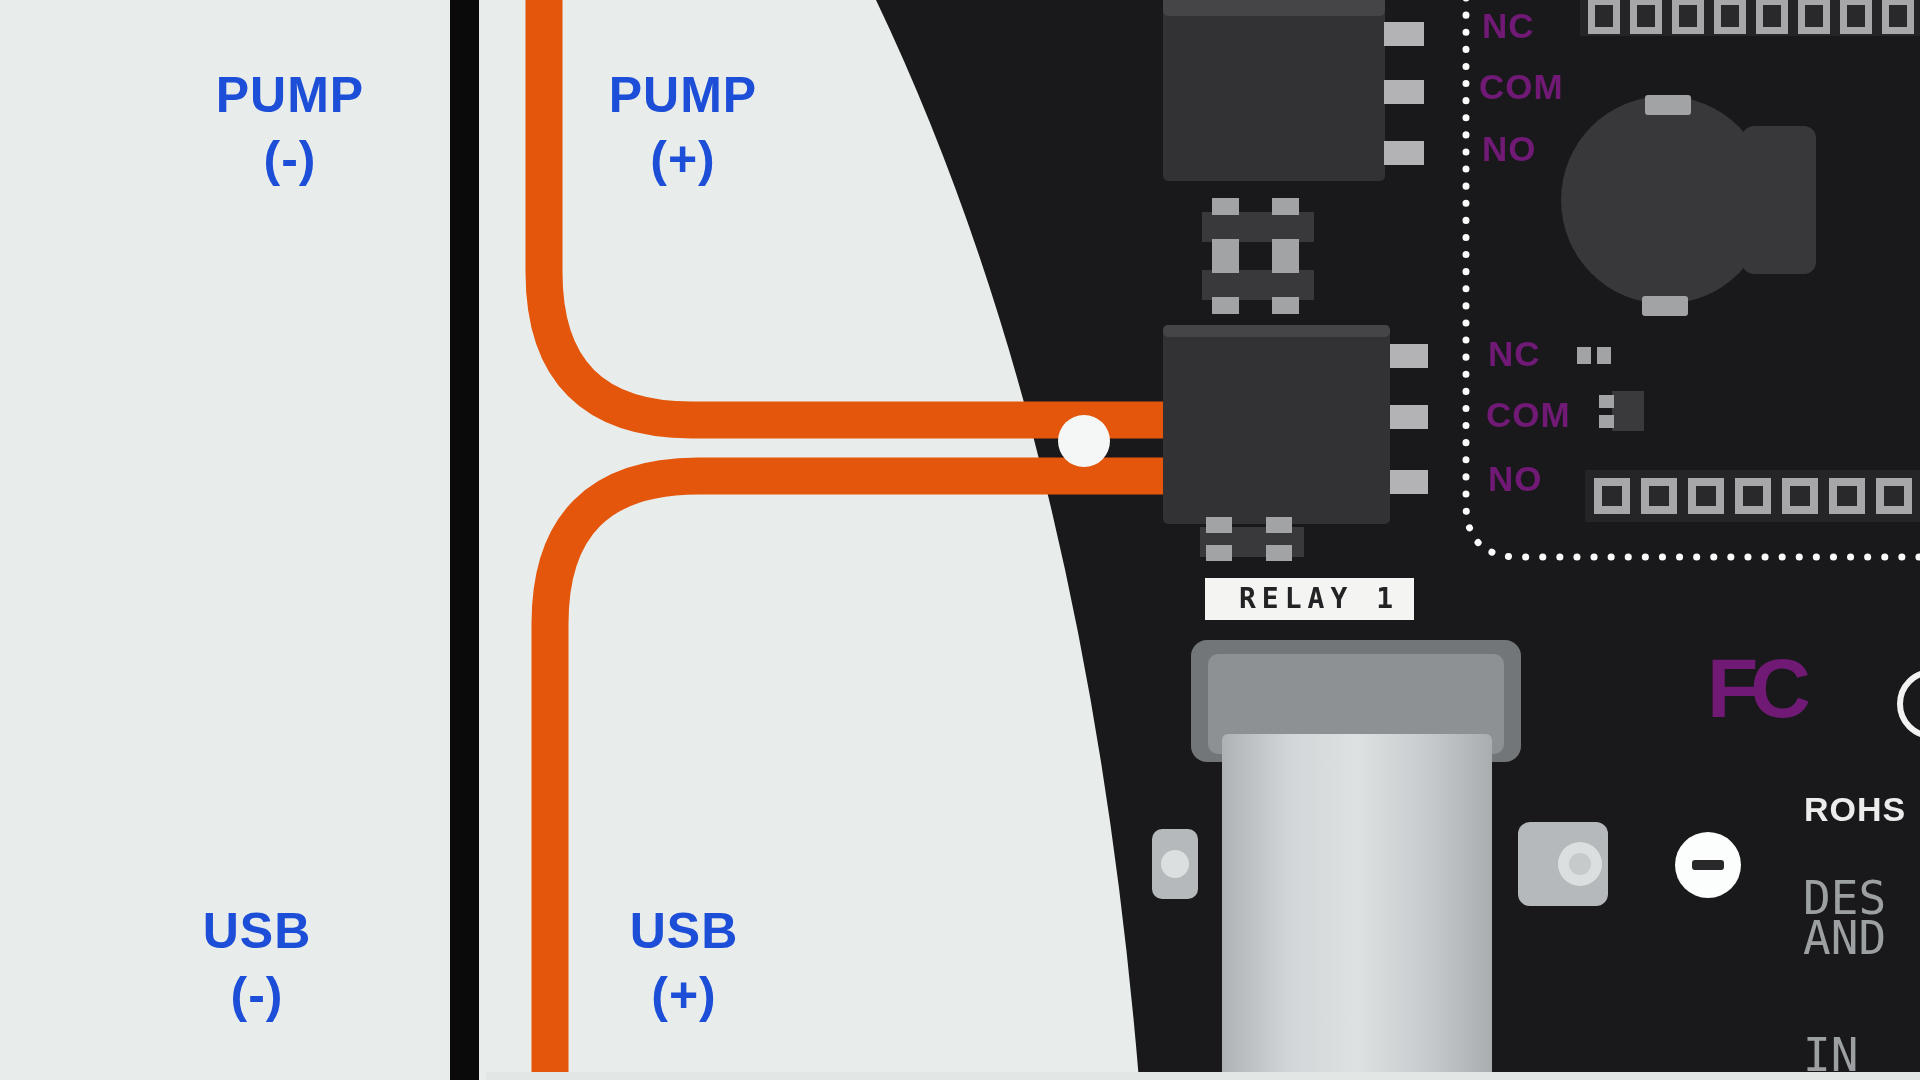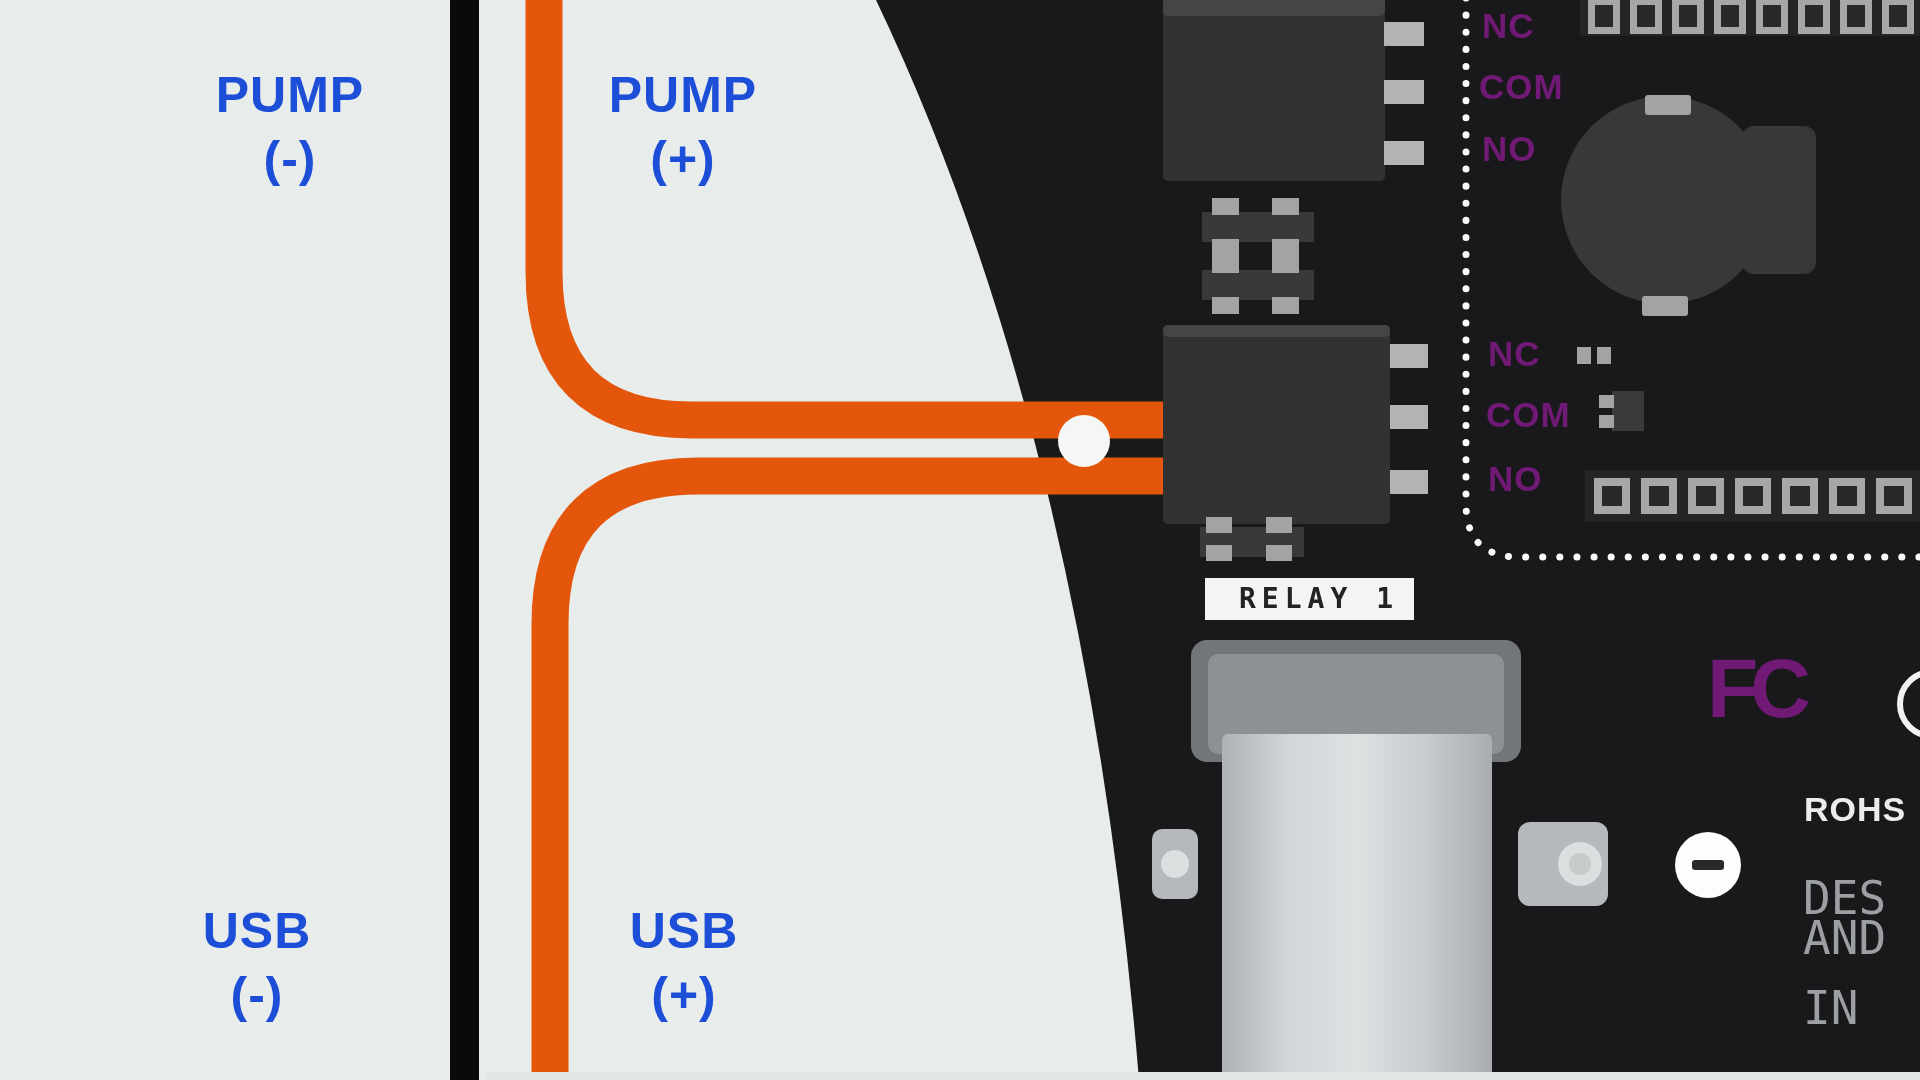--- a/index.html
+++ b/index.html
@@ -187,15 +187,15 @@
 <span class="pin" style="left:1488px;top:461px;">NO</span>
 
 <div class="relay-tag">RELAY 1</div>
 
 <div class="fcc">FC</div>
 <div class="fcc-c"></div>
 
 <div class="rohs">ROHS</div>
 <div class="mline" style="top:845px;margin-top:30px;">DES</div>
 <div class="mline" style="top:915px;text-align:right;">AND</div>
-<div class="mline" style="top:985px;">IN</div>
+<div class="mline" style="top:1032px;">IN</div>
 
 </div>
 
 </body></html>

